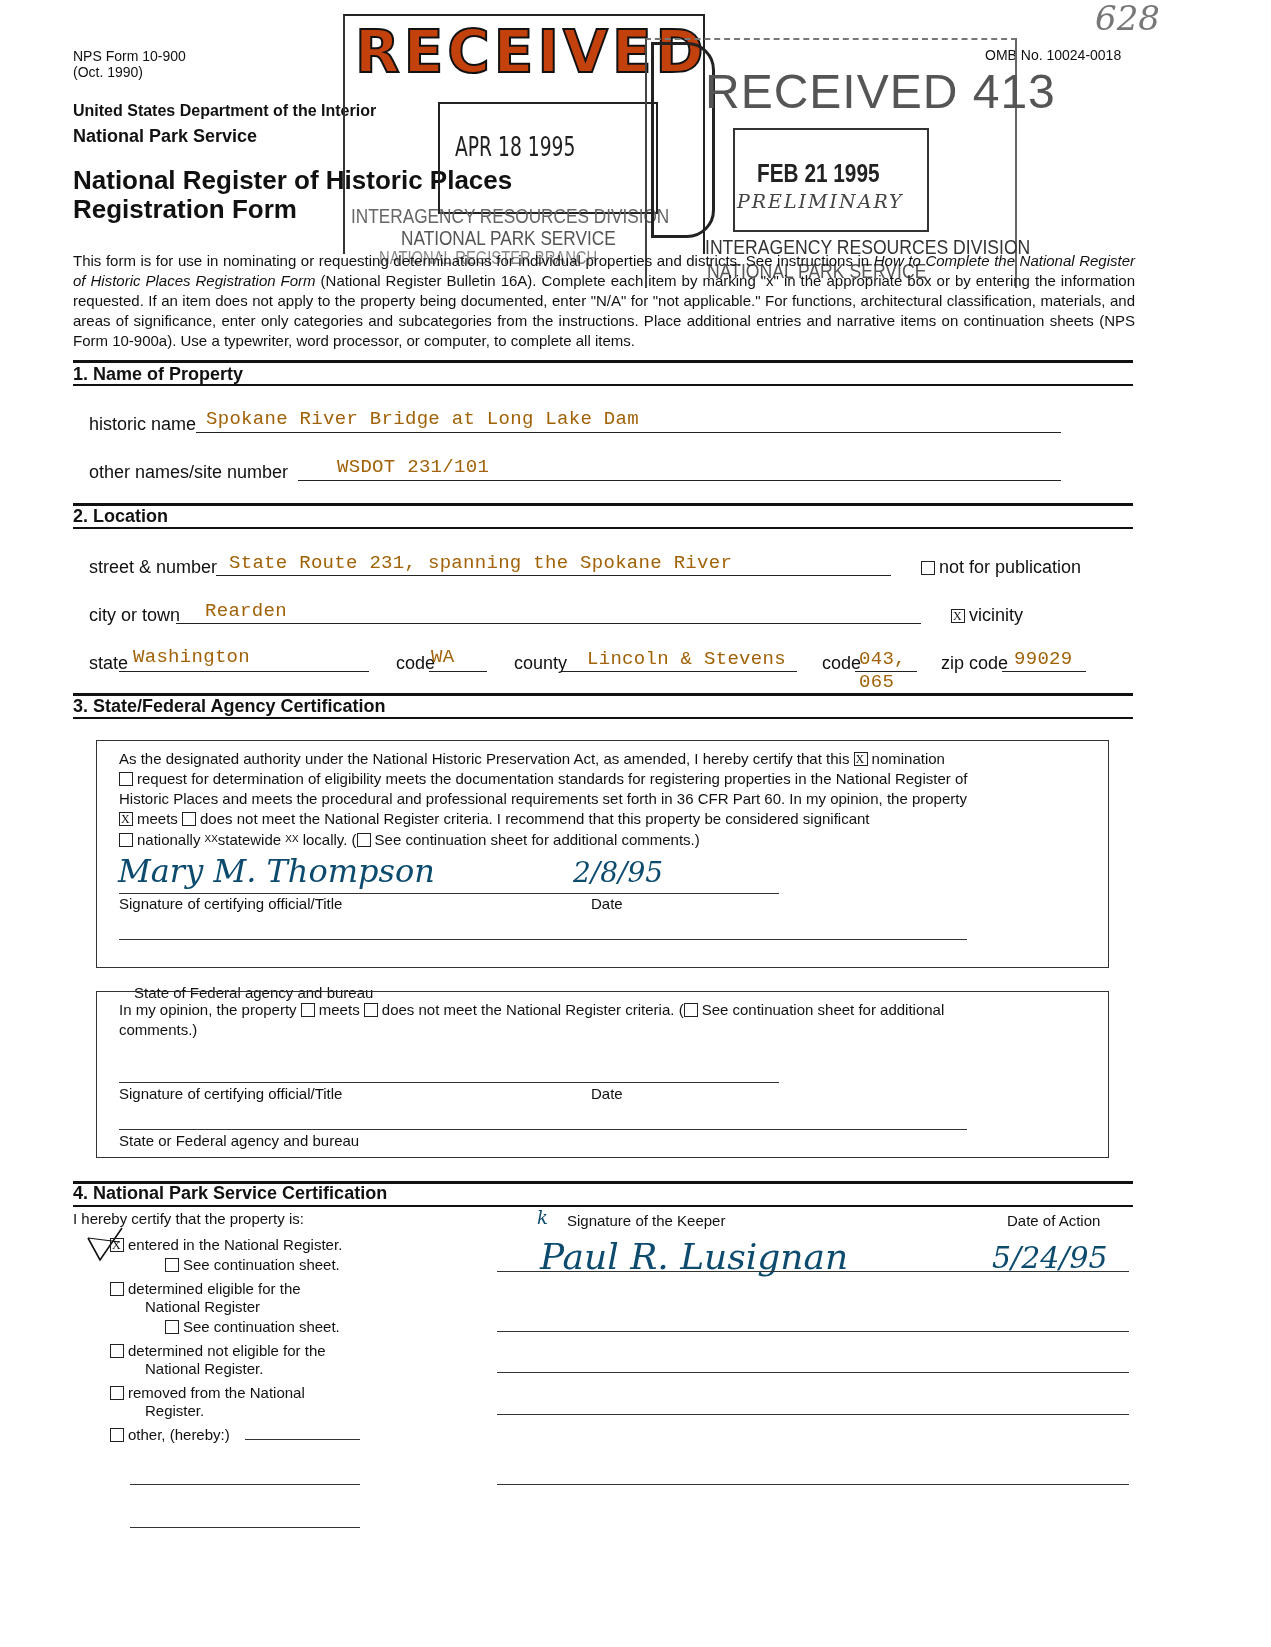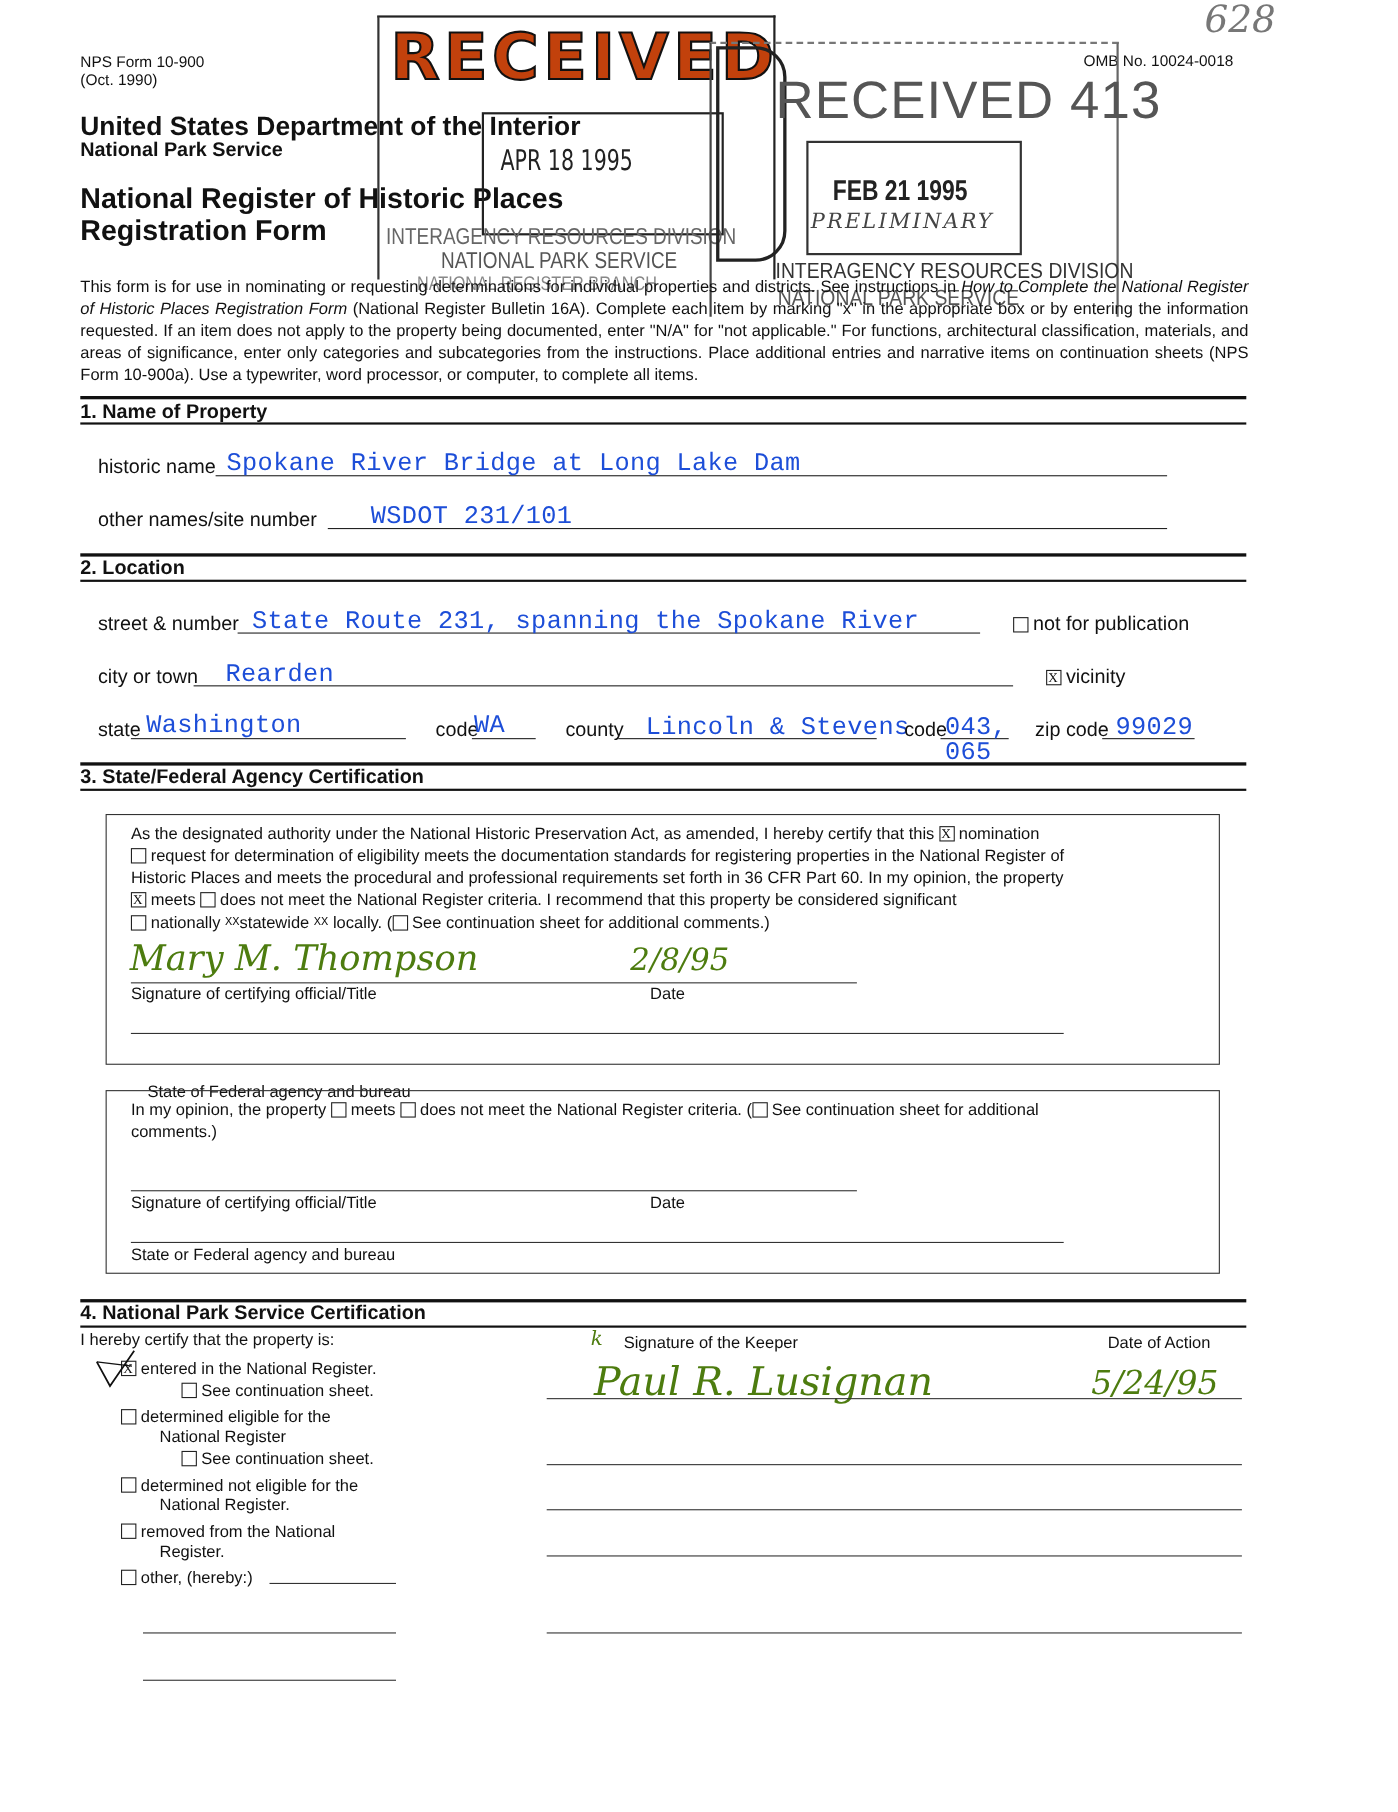--- a/index.html
+++ b/index.html
@@ -11,49 +11,49 @@
   .mono { font-family: "Liberation Mono", monospace; }
   .small { font-size: 14px; line-height: 16px; }
   .lbl { font-size: 18px; margin-left: 16px; }
   .bold { font-weight: bold; }
   .rule { position: absolute; height: 0; border-top: 3px solid #111; }
   .rule.thin { border-top-width: 2px; }
   .rule.hair { border-top: 1px solid #333; }
   .fill { position: absolute; border-bottom: 1.5px solid #222; height: 22px; }
   .typed {
     position: absolute; font-family: "Liberation Mono", monospace;
-    font-size: 23px; color: #1d4ed8; letter-spacing: 0.3px; white-space: nowrap;
+    font-size: 19px; color: #a16207; letter-spacing: 0.3px; white-space: nowrap;
   }
   .cb {
     display: inline-block; width: 14px; height: 14px; border: 1.3px solid #222;
     vertical-align: -2px; margin-right: 4px; box-sizing: border-box;
     position: relative; font-size: 12px; line-height: 12px; text-align: center;
     font-family: "Liberation Serif", serif;
   }
   .cb.checked::after { content: "X"; position: absolute; left: 1px; top: 0; font-size: 12px; }
   .box { position: absolute; border: 1.5px solid #333; }
   .para { font-size: 15px; line-height: 20px; }
   .italic { font-style: italic; }
   .stamp { position: absolute; color: #444; }
   .hand {
     position: absolute; font-family: "DejaVu Serif", serif; font-style: italic;
-    color: #4d7c0f; white-space: nowrap;
+    color: #0c4a6e; white-space: nowrap;
   }
   .sec-title { position: absolute; font-size: 18px; font-weight: bold; left: 73px; }
   .nowrap { white-space: nowrap; }
 </style>
 </head>
 <body>
 
 <div class="abs small nowrap" style="left:73px;top:48px;">NPS Form 10-900</div>
 <div class="abs small nowrap" style="left:73px;top:64px;">(Oct. 1990)</div>
 <div class="abs small nowrap" style="left:985px;top:47px;">OMB No. 10024-0018</div>
 <div class="hand" style="left:1095px;top:-2px;font-size:34px;color:#777;">628</div>
 
-<div class="abs bold nowrap" style="left:73px;top:102px;font-size:24px;">United States Department of the Interior</div>
+<div class="abs bold nowrap" style="left:73px;top:102px;font-size:16px;">United States Department of the Interior</div>
 <div class="abs bold nowrap" style="left:73px;top:126px;font-size:18px;">National Park Service</div>
 <div class="abs bold nowrap" style="left:73px;top:166px;font-size:26px;line-height:28px;">National Register of Historic Places</div>
 <div class="abs bold nowrap" style="left:73px;top:195px;font-size:26px;line-height:28px;">Registration Form</div>
 
 <div class="abs" style="left:343px;top:14px;width:362px;height:240px;">
   <div class="abs" style="left:0;top:0;width:358px;height:238px;border-left:2px solid #333;border-top:2px solid #222;border-right:2px solid #222;"></div>
   <div class="abs bold" style="left:12px;top:8px;font-family:'DejaVu Sans',sans-serif;font-size:58px;line-height:60px;letter-spacing:4px;color:#c2410c;-webkit-text-stroke:2px #111;">RECEIVED</div>
   <div class="abs" style="left:95px;top:88px;width:216px;height:108px;border:2px solid #222;"></div>
   <div class="stamp" style="left:112px;top:118px;font-family:'DejaVu Sans Condensed','DejaVu Sans',sans-serif;font-size:26px;transform:scaleX(0.8);transform-origin:left;color:#222;">APR 18 1995</div>
   <div class="stamp nowrap" style="left:8px;top:190px;font-size:21px;transform:scaleX(0.82);transform-origin:left;color:#666;">INTERAGENCY RESOURCES DIVISION</div>

